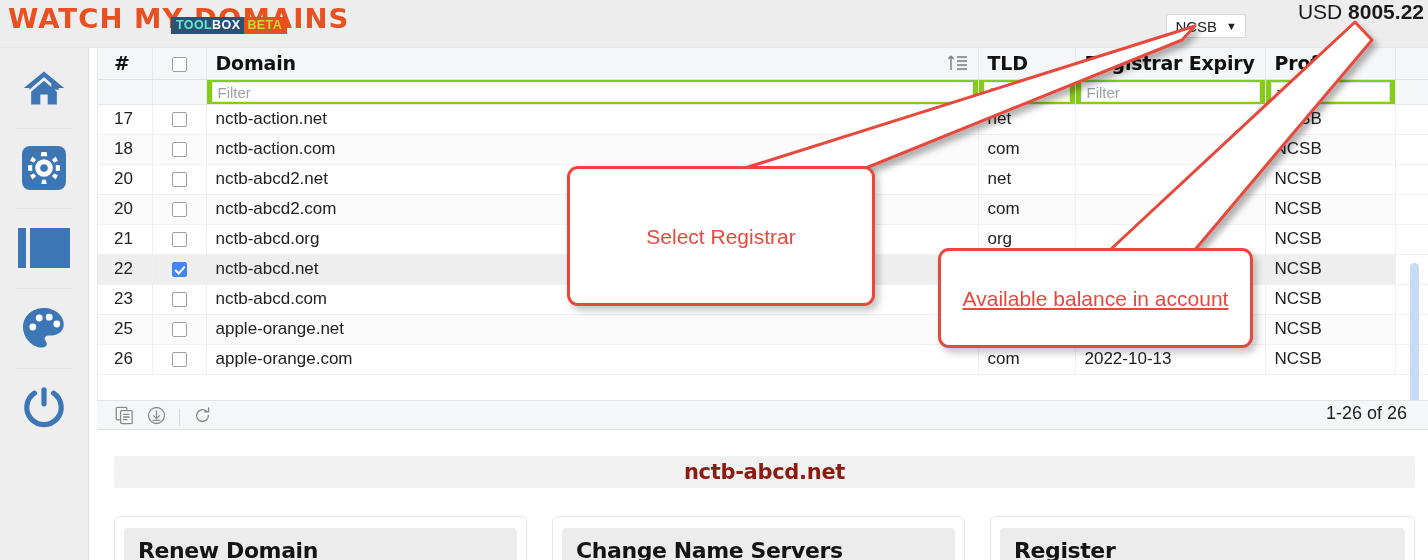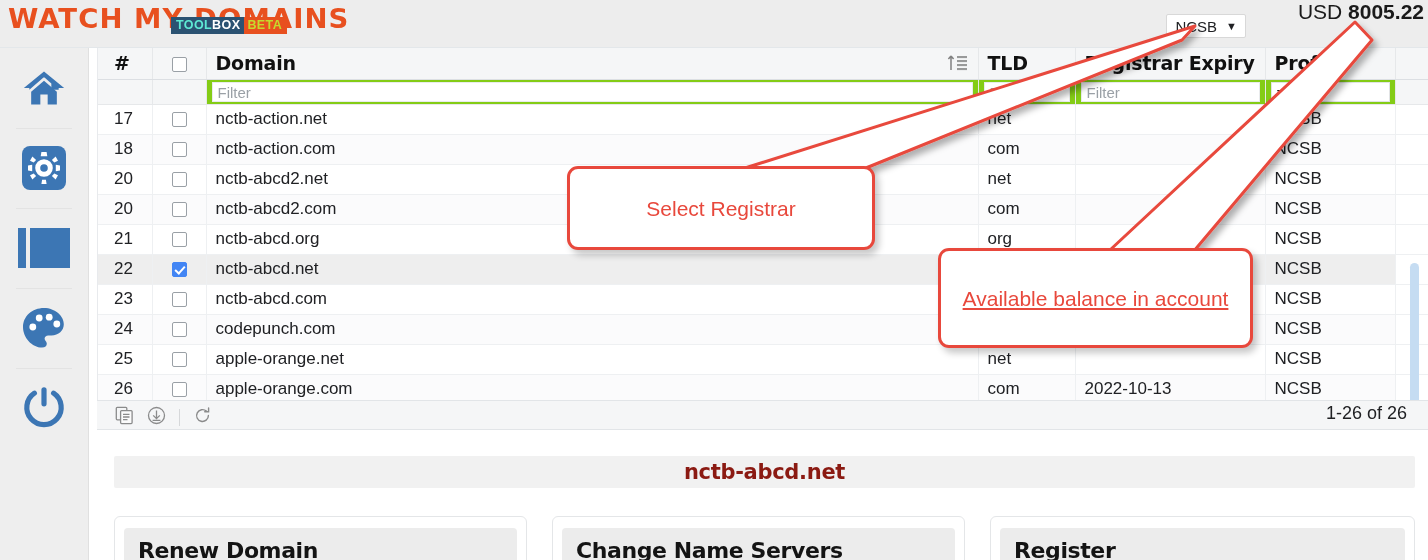--- a/index.html
+++ b/index.html
@@ -262,21 +262,21 @@
     border: 3px solid #e8483c;
     border-radius: 11px;
     box-shadow: 4px 5px 7px rgba(0,0,0,.22);
     display: flex; align-items: center; justify-content: center;
     text-align: center;
     color: #e8483c;
     font-size: 21px;
     line-height: 29px;
     padding: 6px 14px;
   }
-  #callout-registrar { left: 567px; top: 166px; width: 308px; height: 84px; }
+  #callout-registrar { left: 567px; top: 166px; width: 308px; height: 140px; }
   #callout-balance   { left: 938px; top: 248px; width: 315px; height: 100px; text-decoration: underline; }
 </style>
 </head>
 <body>
 
 <div id="topbar">
 
   <div id="logo">
     <span class="logo-word">WATCH MY DOMAINS</span>
   </div>
@@ -461,29 +461,20 @@
         <tr>
           <td class="num">23</td>
           <td class="chk"><span class="cbx"></span></td>
           <td>nctb-abcd.com</td>
           <td></td>
           <td></td>
           <td>NCSB</td>
           <td class="sb"></td>
         </tr>
         <tr>
-          <td class="num">24</td>
-          <td class="chk"><span class="cbx"></span></td>
-          <td>codepunch.com</td>
-          <td></td>
-          <td></td>
-          <td>NCSB</td>
-          <td class="sb"></td>
-        </tr>
-        <tr>
           <td class="num">25</td>
           <td class="chk"><span class="cbx"></span></td>
           <td>apple-orange.net</td>
           <td>net</td>
           <td></td>
           <td>NCSB</td>
           <td class="sb"></td>
         </tr>
         <tr>
           <td class="num">26</td>

